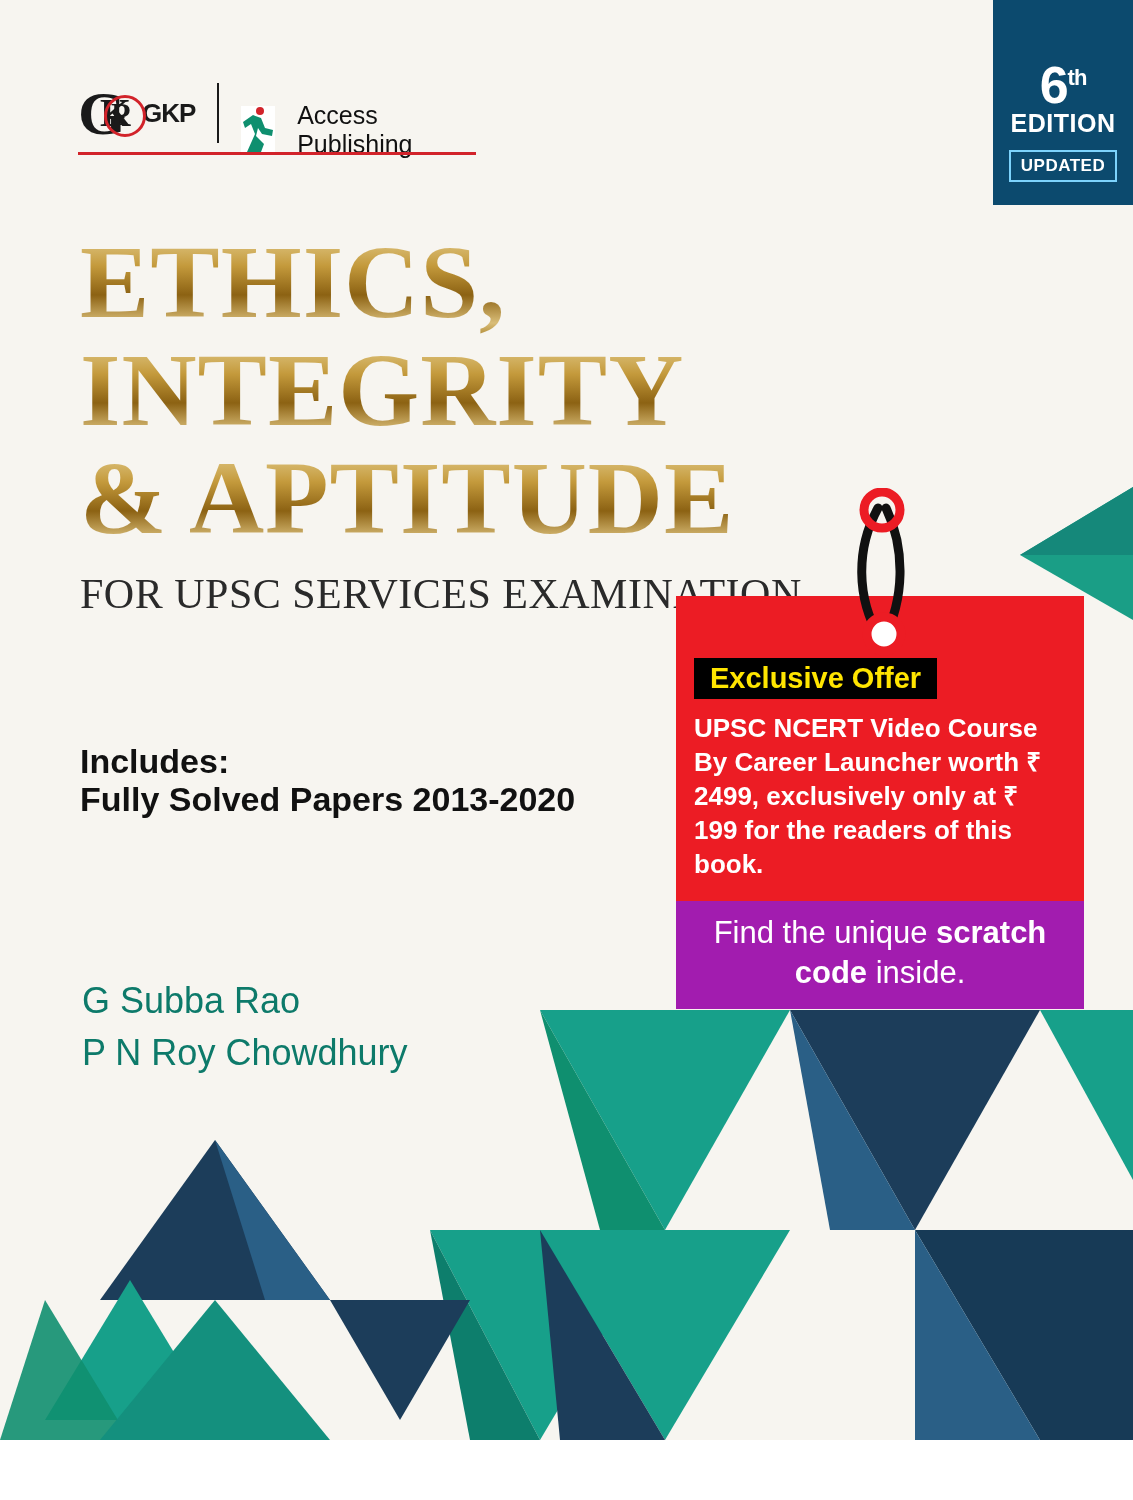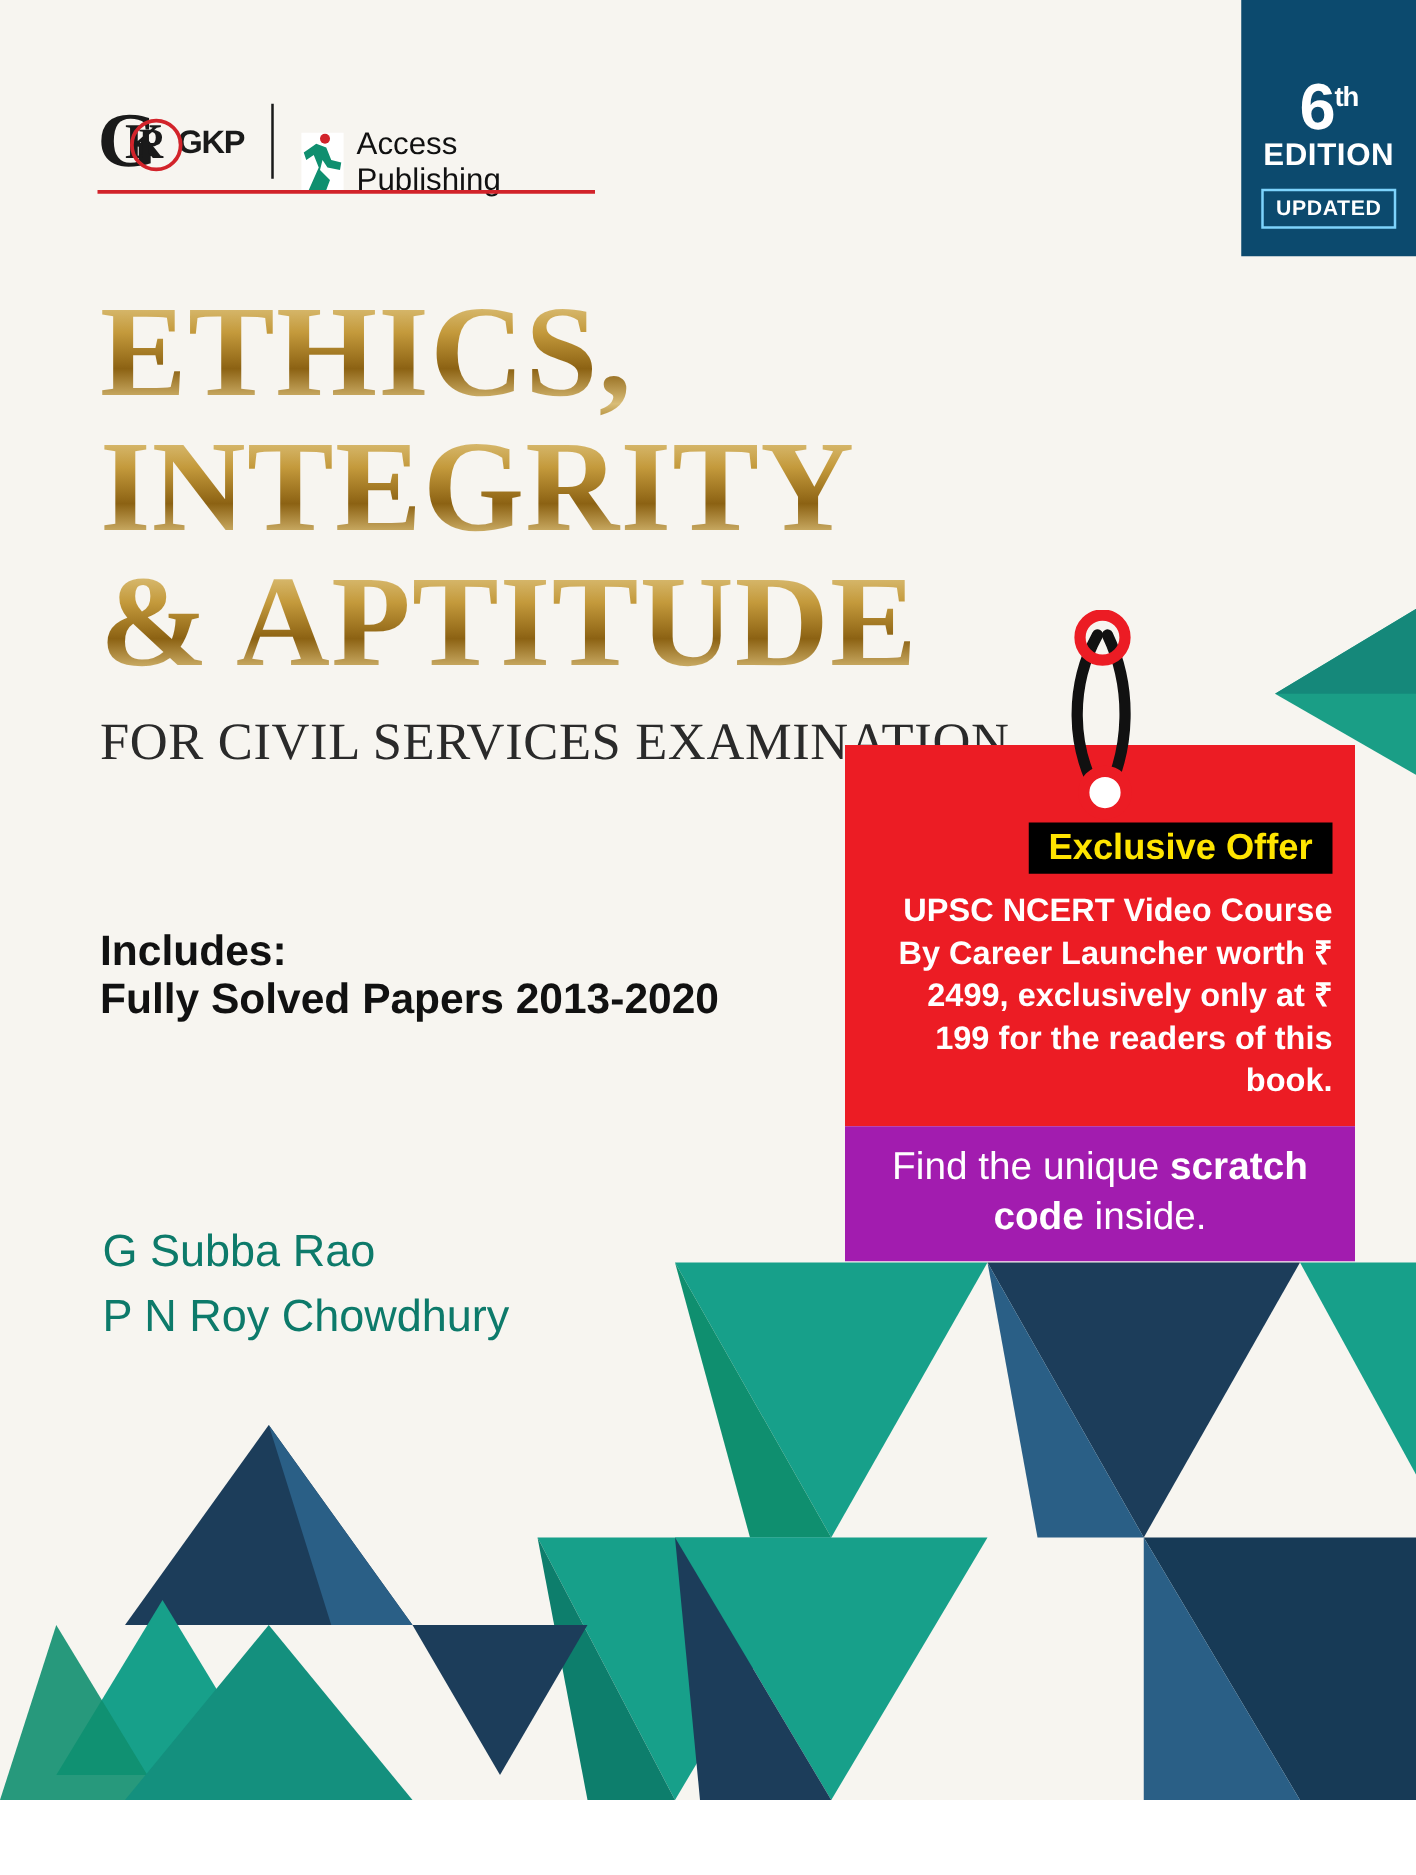--- a/index.html
+++ b/index.html
@@ -79,21 +79,21 @@
   }
   .logo-div {
     width: 2px;
     height: 60px;
     background: #1a1a1a;
     margin: 0 22px;
   }
   .ap-logo {
     display: flex;
     align-items: center;
-    gap: 10px;
+    gap: 22px;
     margin-top: 33px;
   }
   .ap-mark {
     width: 34px;
     height: 48px;
     position: relative;
   }
   .ap-text {
     font-family: "Liberation Sans", sans-serif;
     font-size: 25px;
@@ -205,21 +205,21 @@
   .offer-tag {
     position: absolute;
     left: 676px;
     top: 596px;
     width: 408px;
   }
   .offer-red {
     background: #ec1c24;
     padding: 62px 18px 20px 18px;
     box-sizing: border-box;
-    text-align: right;
+    text-align: left;
   }
   .offer-headline {
     display: inline-block;
     background: #000000;
     color: #ffe500;
     font-size: 29px;
     font-weight: bold;
     padding: 4px 16px;
     margin-bottom: 12px;
   }
@@ -317,21 +317,21 @@
       <span>6</span><sup>th</sup>
     </div>
     <div class="edition-word">EDITION</div>
     <div class="edition-updated">UPDATED</div>
   </div>
 
   <div class="title-block">
     <div class="title-line">ETHICS,</div>
     <div class="title-line">INTEGRITY</div>
     <div class="title-line">&amp; APTITUDE</div>
-    <div class="subtitle">FOR CIVIL SERVICES EXAMINATION</div>
+    <div class="subtitle">FOR UPSC SERVICES EXAMINATION</div>
   </div>
 
   <div class="includes">
     <div>Includes:</div>
     <div>Fully Solved Papers 2013-2020</div>
   </div>
 
   <div class="authors">
     <div>G Subba Rao</div>
     <div>P N Roy Chowdhury</div>

